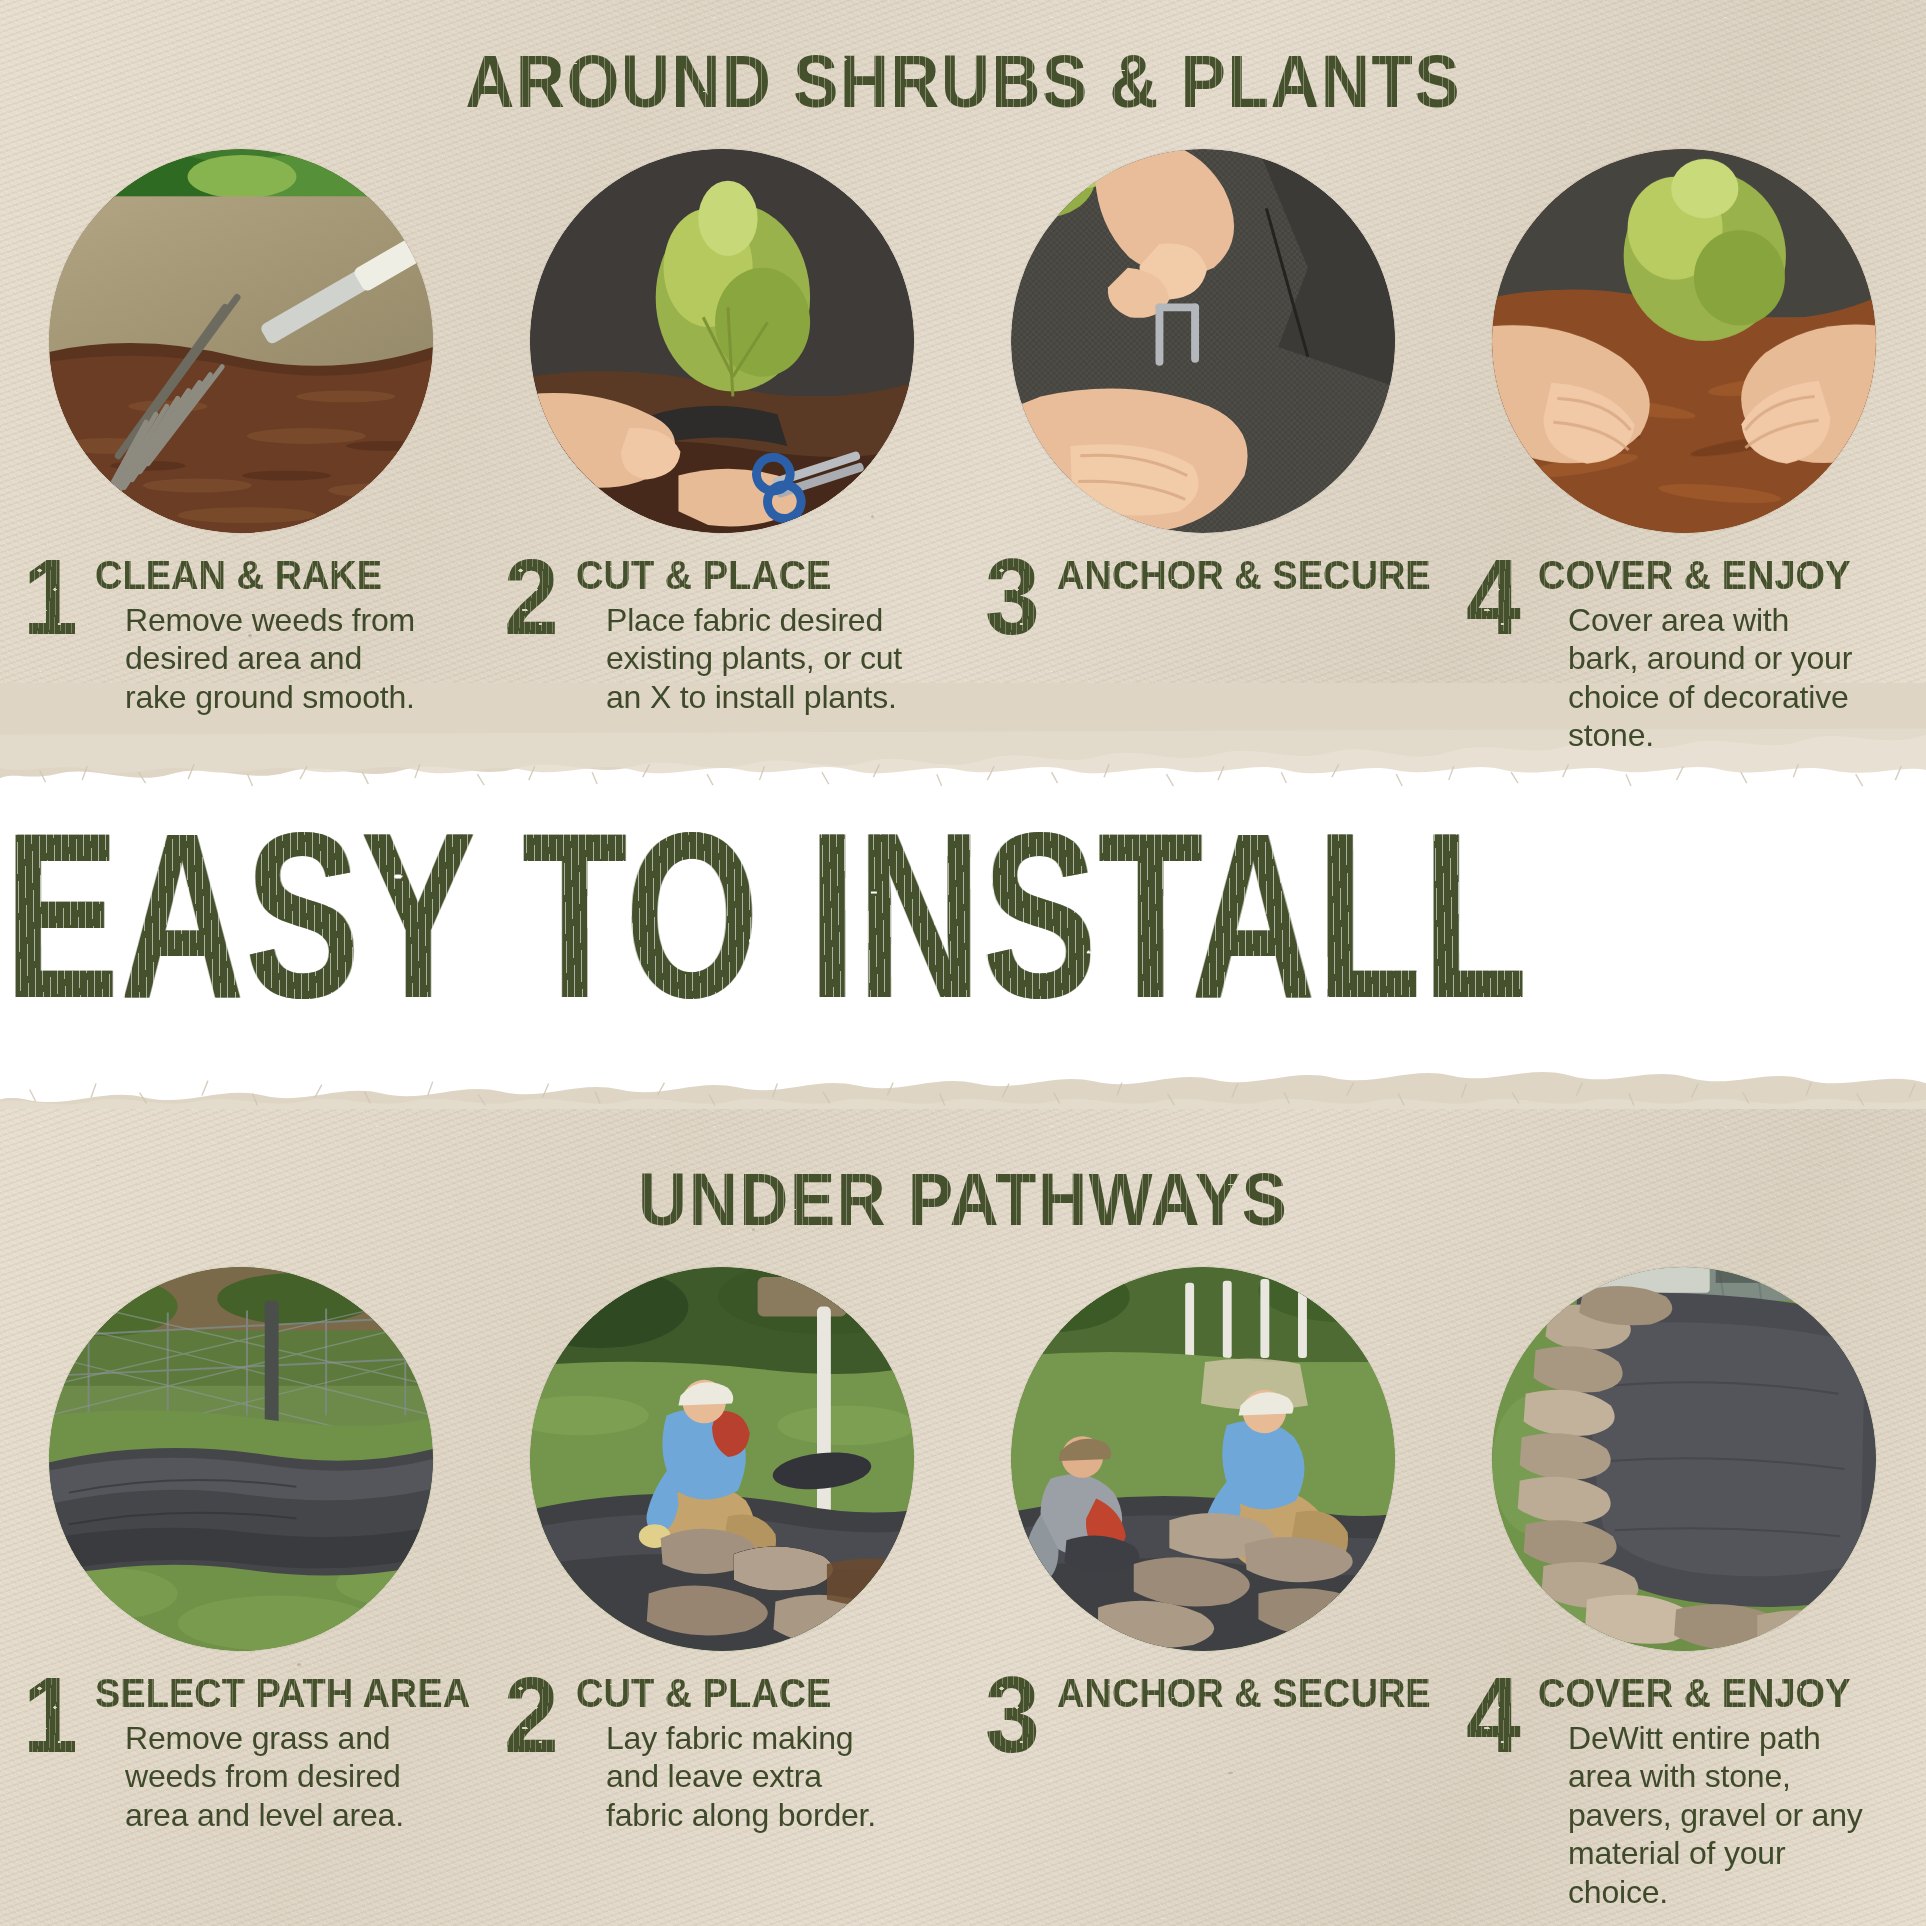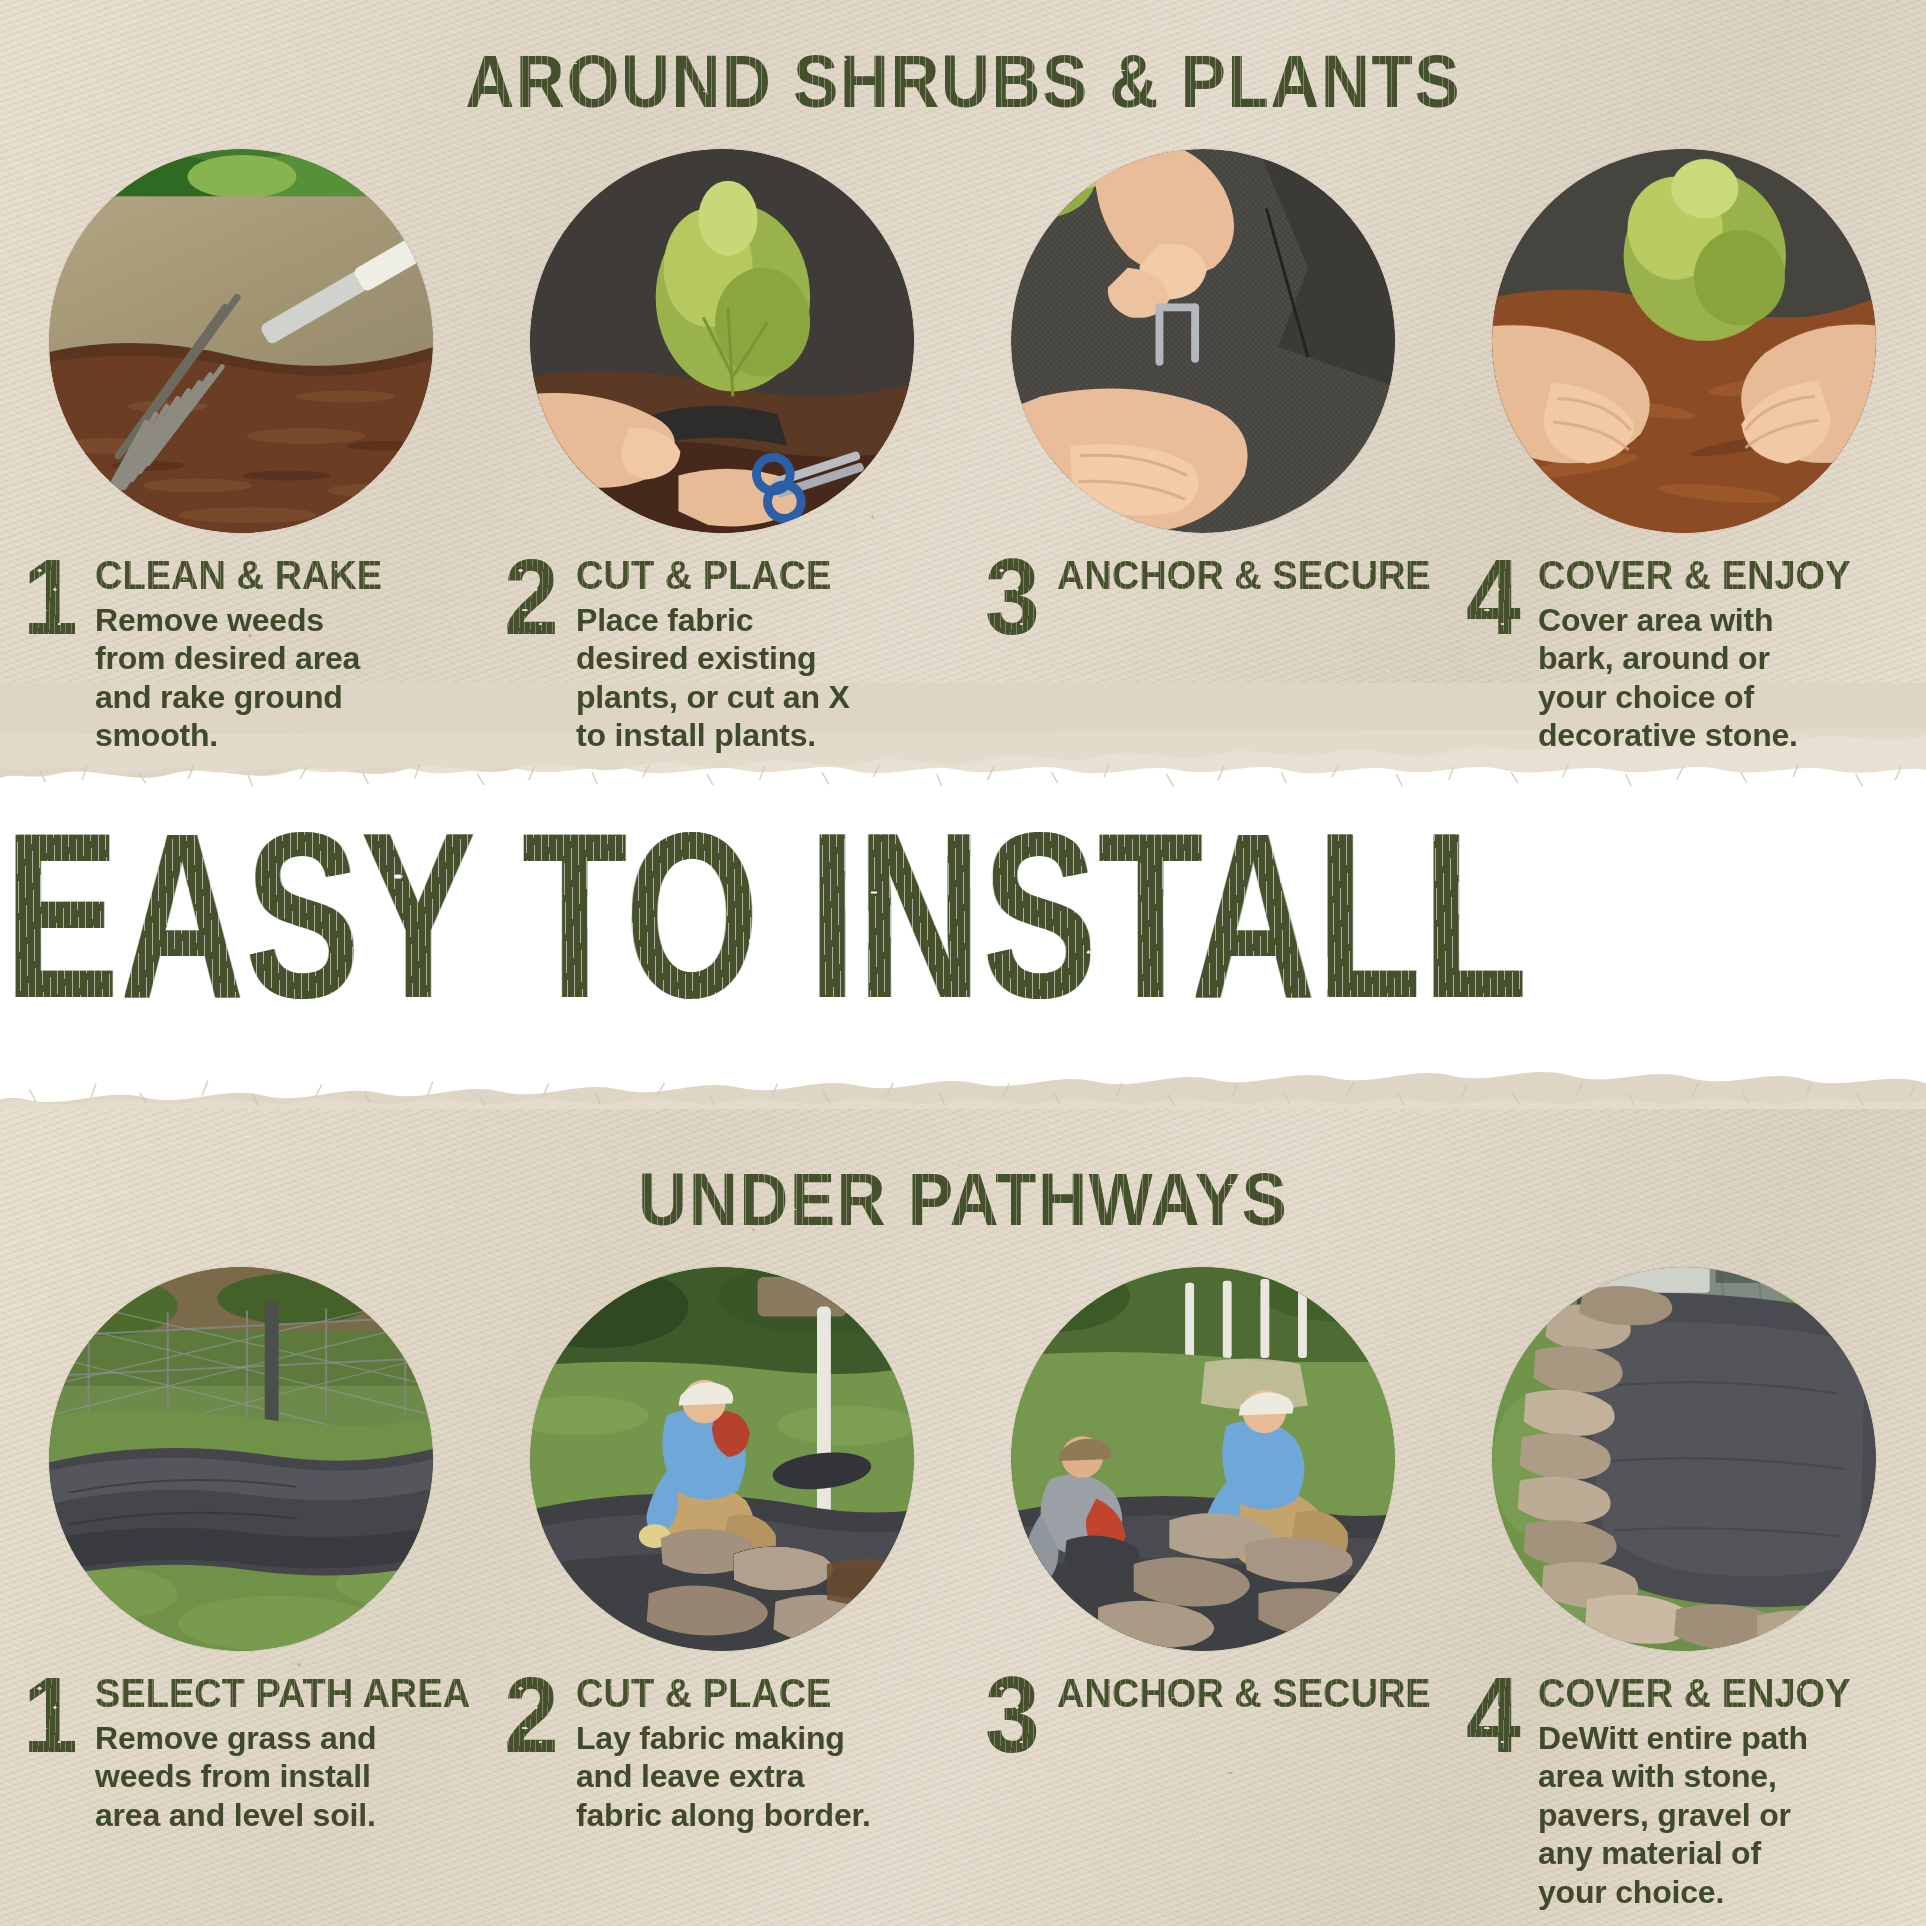--- a/index.html
+++ b/index.html
@@ -168,22 +168,22 @@
       radial-gradient(ellipse 2px 1px at 31% 62%, #ded5c5 60%, transparent 62%),
       radial-gradient(ellipse 4px 1px at 49% 22%, #ded5c5 60%, transparent 62%),
       radial-gradient(ellipse 2px 1px at 67% 66%, #ded5c5 60%, transparent 62%),
       radial-gradient(ellipse 3px 1px at 84% 35%, #ded5c5 60%, transparent 62%),
       repeating-linear-gradient(90deg, rgba(222,213,197,.30) 0 1px, transparent 1px 6px);
     pointer-events:none;
   }
   .cap-body {
     margin-top:6px;
     font-family:"Liberation Sans", sans-serif;
-    font-size:32px; font-weight:700; color:#3f4a2a;
-    line-height:1.20; letter-spacing:-0.2px;
+    font-size:32px; font-weight:400; color:#3f4a2a;
+    line-height:1.20; letter-spacing:-0.2px;margin-left:30px;
   }
 
   
   .step:nth-child(1) .cap-body { max-width:297px; }
   .step:nth-child(2) .cap-body { max-width:297px; }
   .step:nth-child(3) .cap-body { max-width:327px; }
   .step:nth-child(4) .cap-body { max-width:297px; }
 </style>
 </head>
 <body>
@@ -621,21 +621,21 @@
                 <path d="M20 260 Q130 240 250 254"></path>
             </g>
           </g>
         </svg>
       </div>
     </div>
     <div class="caption">
       <div class="step-num"><span>1</span></div>
       <div class="cap-text">
         <div class="cap-head"><span>SELECT PATH AREA</span></div>
-        <div class="cap-body">Remove grass and weeds from install area and level soil.</div>
+        <div class="cap-body">Remove grass and weeds from desired area and level area.</div>
       </div>
     </div>
   </div>
 
   <div class="step">
     <div class="photo-wrap">
       <div class="photo">
         <svg width="384" height="384" viewBox="0 0 388 388" xmlns="http://www.w3.org/2000/svg">
           <defs>
               <clipPath id="c6">

